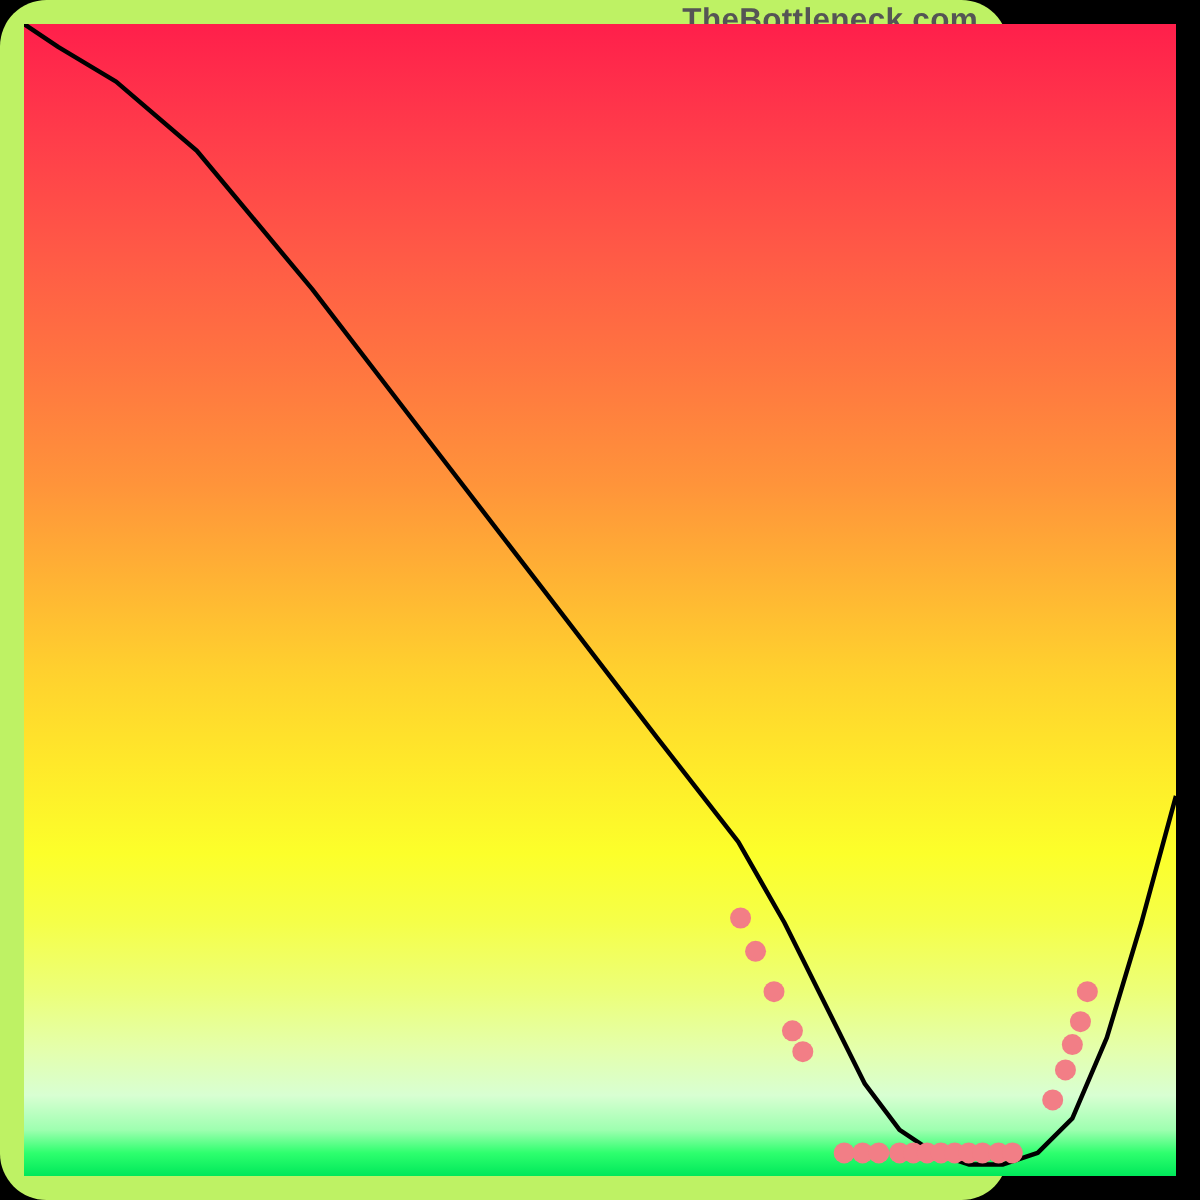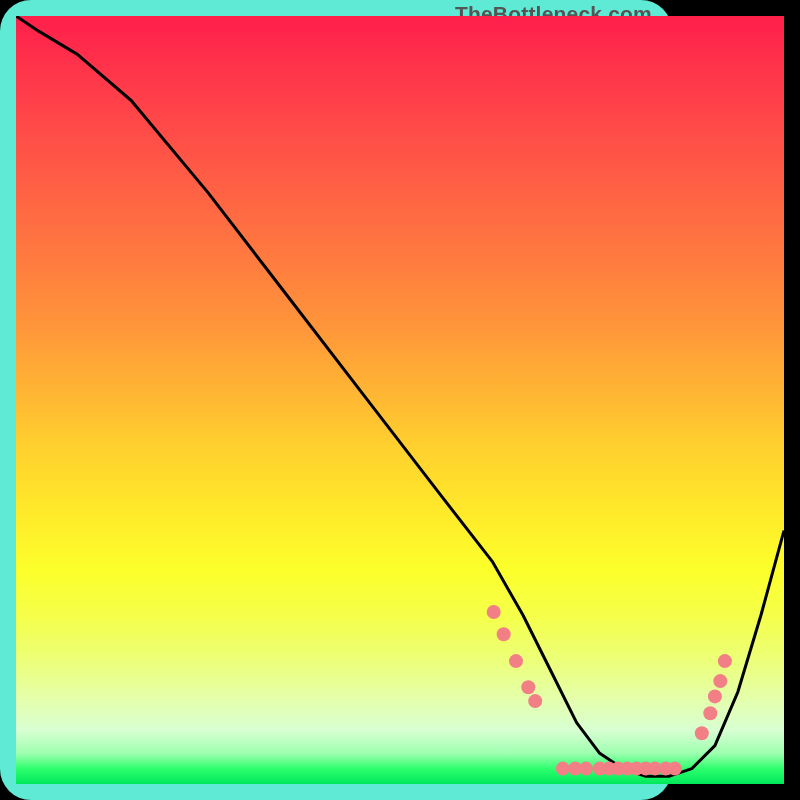--- a/index.html
+++ b/index.html
@@ -8,21 +8,21 @@
     width: 800px;
     height: 800px;
     background: #000;
     overflow: hidden;
     font-family: Arial, Helvetica, sans-serif;
   }
   .frame {
     position: relative;
     width: 672px;
     height: 800px;
-    background: #5eead4;
+    background: #bef264;
     border-radius: 31px;
   }
   .plot {
     position: absolute;
     left: 16px;
     top: 16px;
     width: 768px;
     height: 768px;
     background: linear-gradient(
       to bottom,

